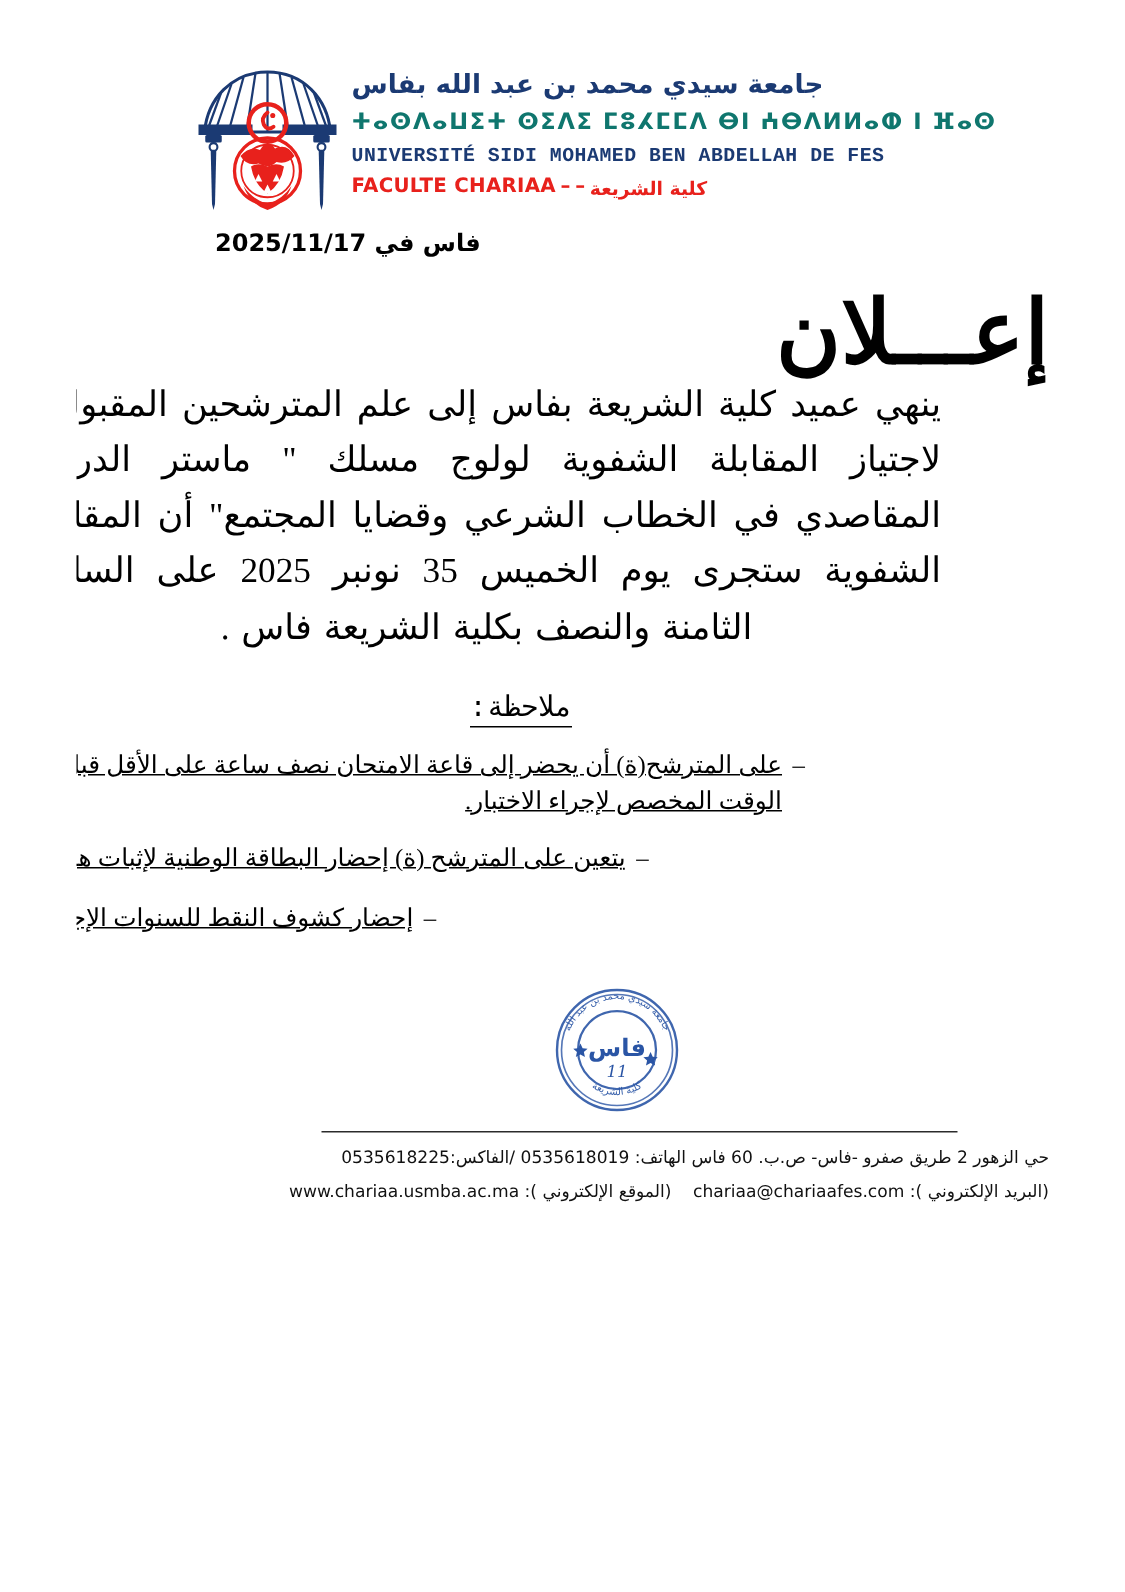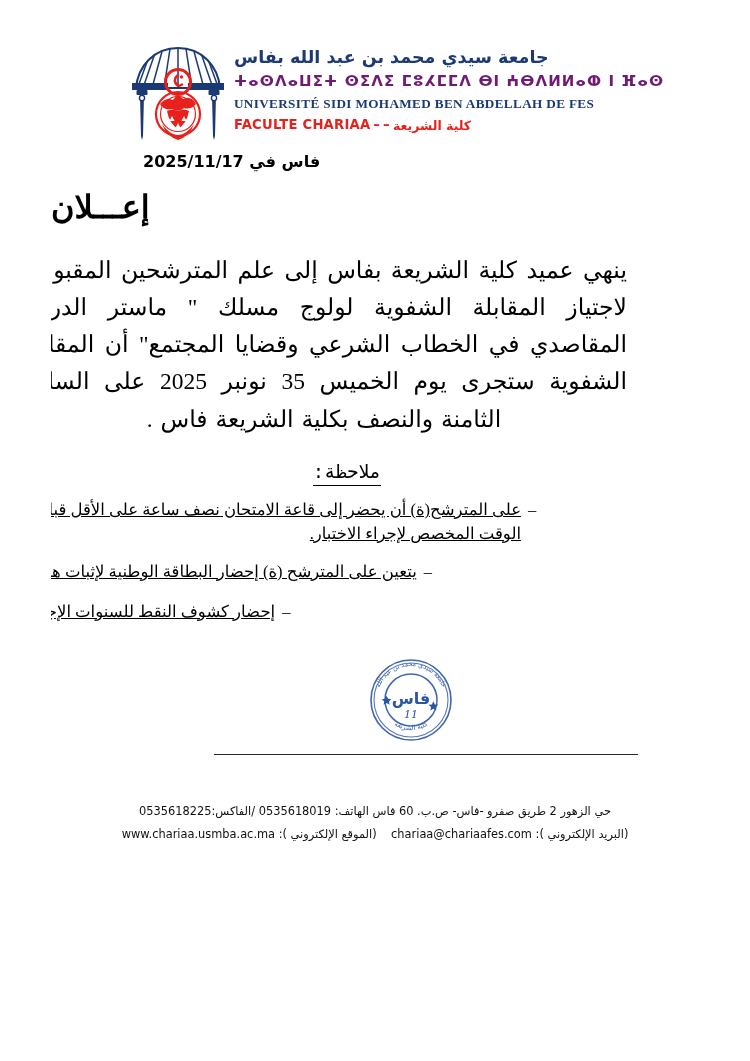--- a/index.html
+++ b/index.html
@@ -46,28 +46,28 @@
     font-weight: bold;
     color: #1b3a73;
     letter-spacing: 1.2px;
     line-height: 1.45;
     white-space: nowrap;
   }
   .lh-tifinagh {
     font-family: "DejaVu Sans", sans-serif;
     font-size: 15px;
     font-weight: bold;
-    color: #701a75;
+    color: #0f766e;
     letter-spacing: 1.1px;
     line-height: 1.5;
     direction: ltr;
     white-space: nowrap;
   }
   .lh-french {
-    font-family: Liberation Serif, serif;
+    font-family: Liberation Mono, monospace;
     font-size: 13.2px;
     font-weight: bold;
     color: #1b3a73;
     letter-spacing: 0.35px;
     line-height: 1.6;
     direction: ltr;
     white-space: nowrap;
   }
   .lh-faculty {
     font-family: "DejaVu Sans", sans-serif;
@@ -108,23 +108,23 @@
     direction: rtl;
     white-space: nowrap;
   }
 
   
   .doc-title {
     position: absolute;
     top: 190px;
     left: 0;
     right: 0;
-    text-align: left;
+    text-align: right;
     font-family: "Liberation Serif", serif;
-    font-size: 32px;
+    font-size: 59px;
     font-weight: bold;
     line-height: 1.1;
     direction: rtl;
   }
 
   
   .body-paragraph {
     position: absolute;
     top: 252px;
     right: 72px;
@@ -201,23 +201,22 @@
     left: 163px;
     width: 424px;
     height: 0;
     border-top: 1.2px solid #2b2b2b;
   }
   .footer-lines {
     position: absolute;
     top: 760px;
     left: 0;
     right: 0;
-    text-align: center;
-    direction: rtl;
-    margin-top: 40px;
+    text-align: right;
+    direction: rtl;
   }
   .footer-line {
     font-family: "DejaVu Sans", sans-serif;
     font-size: 11.4px;
     line-height: 2.0;
     color: #111;
     direction: rtl;
     white-space: nowrap;
   }
   .ltr { direction: ltr; unicode-bidi: embed; display: inline-block; }

